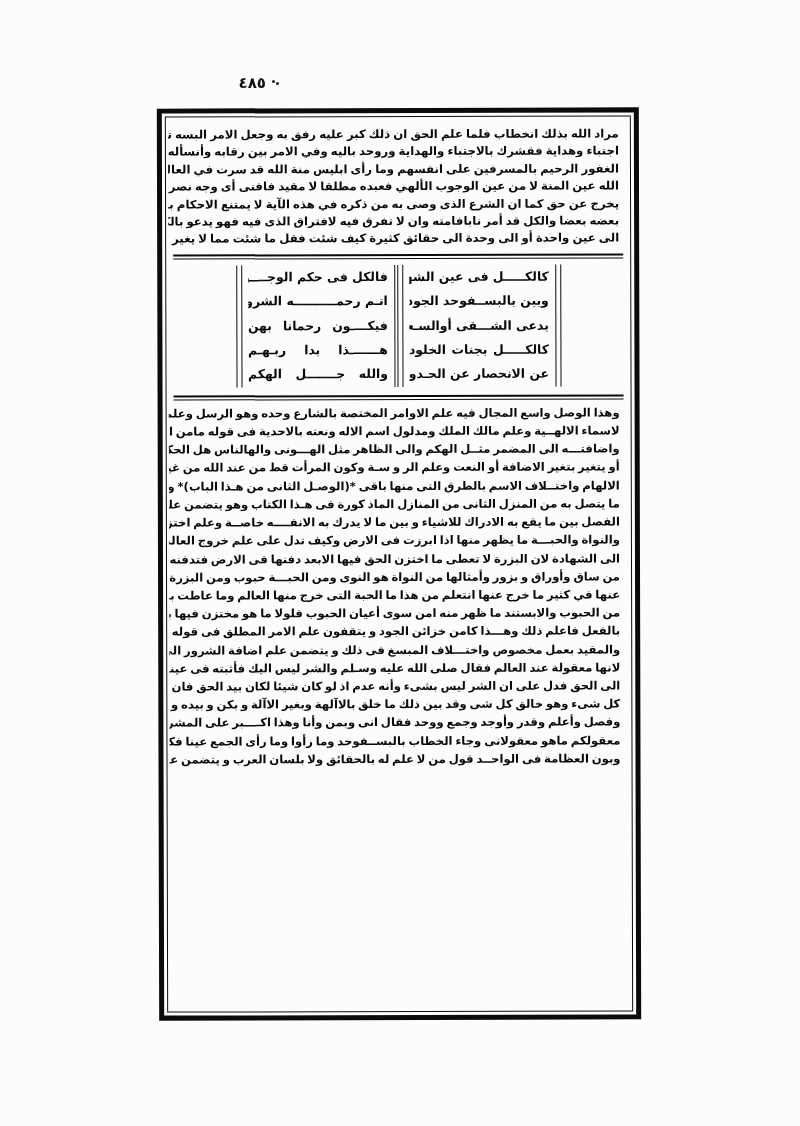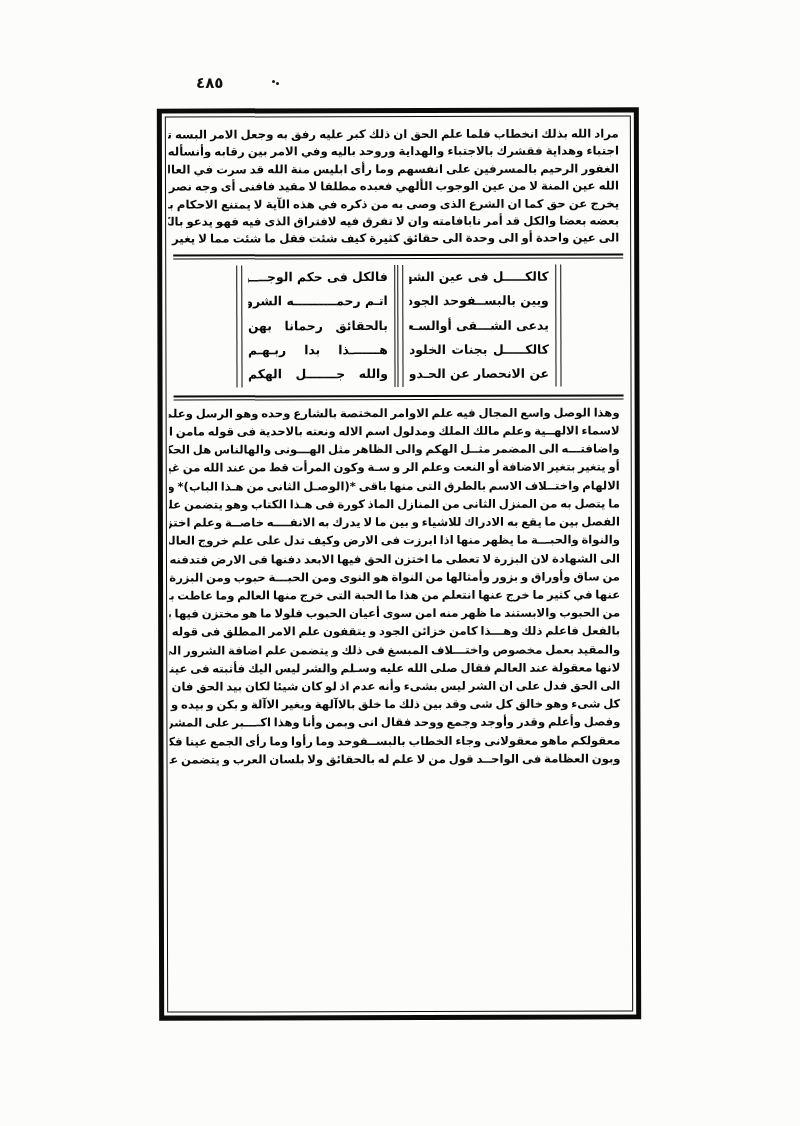--- a/index.html
+++ b/index.html
@@ -12,21 +12,21 @@
   }
   .page{
     position:absolute;inset:0;
     background:#fcfcfb;
   }
   
   .folio{
     position:absolute;
     left:196px;top:74px;
     width:70px;
-    text-align:left;
+    text-align:right;
     font-family:"DejaVu Sans","Liberation Sans",sans-serif;
     font-size:15px;
     font-weight:700;
     color:#101010;
     letter-spacing:1px;
     direction:rtl;
   }
   .folio-dot{
     position:absolute;
     left:272px;top:80px;
@@ -188,21 +188,21 @@
         <div class="ln">الى عين واحدة أو الى وحدة الى حقائق كثيرة كيف شئت فقل ما شئت مما لا يغير المعنى</div>
       </div>
 
       <div class="rule-double"></div>
 
       <div class="poem-wrap">
         <div class="sep-edge"></div>
         <div class="poem-col">
           <div class="v">فالكل فى حكم الوجــــود</div>
           <div class="v">اتـم رحمــــــــــه الشرور</div>
-          <div class="v">بالحقائق رحمانا بهن</div>
+          <div class="v">فيكــــون رحمانا بهن</div>
           <div class="v">هـــــــذا بدا ربـهـم</div>
           <div class="v">والله جـــــــل الهكم</div>
         </div>
         <div class="sep-mid"></div>
         <div class="poem-col">
           <div class="v">كالكـــــل فى عين الشهود</div>
           <div class="v">وبين بالبســفوحد الجود</div>
           <div class="v">يدعى الشـــقى أوالسـعيد</div>
           <div class="v">كالكـــــل بجنات الخلود</div>
           <div class="v">عن الانحصار عن الحـدود</div>

